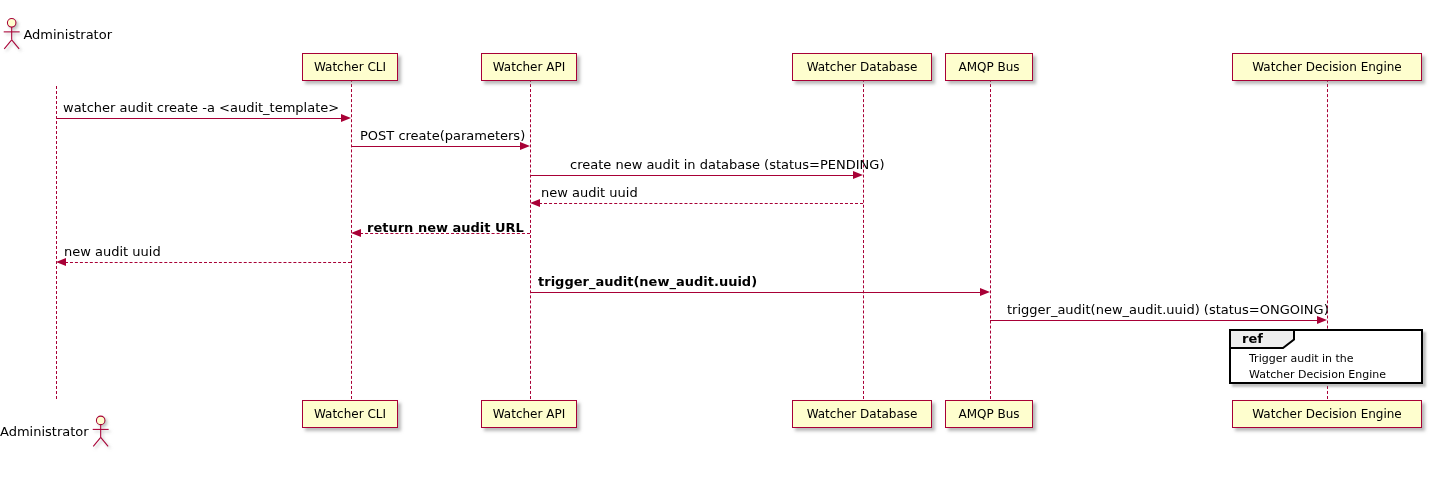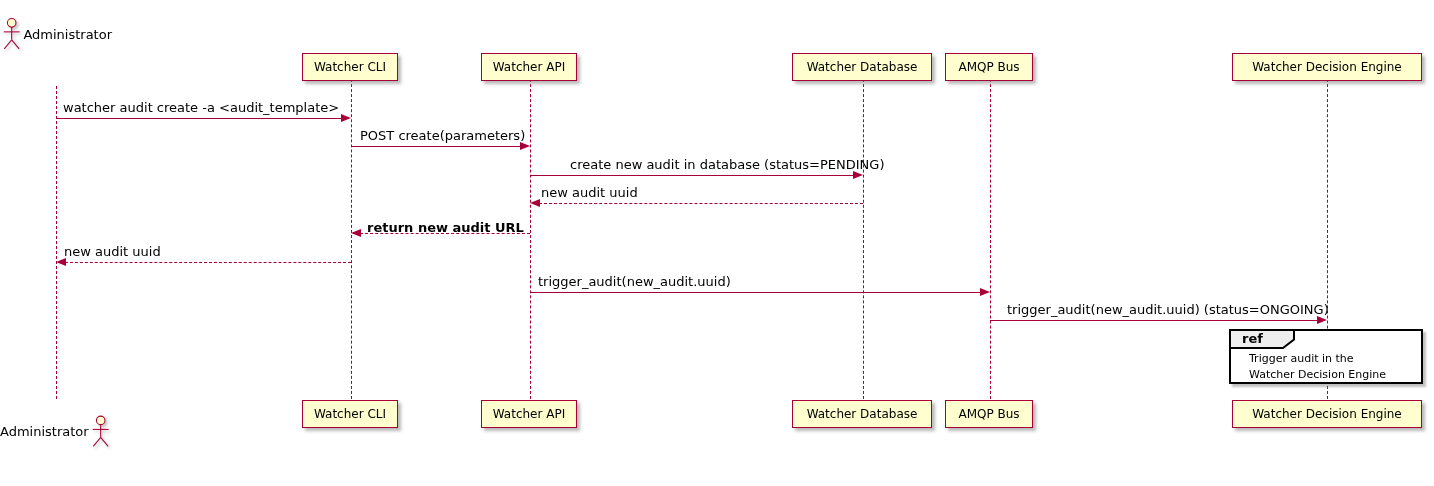--- a/index.html
+++ b/index.html
@@ -103,21 +103,21 @@
   <div class="ah left" style="left:530px;top:199px;"></div>
 
   <span class="mlabel" style="left:367px;top:220px;font-weight:bold;">return new audit URL</span>
   <div class="mline dashed" style="left:360px;top:233px;width:170px;"></div>
   <div class="ah left" style="left:351px;top:229px;"></div>
 
   <span class="mlabel" style="left:64px;top:244px;">new audit uuid</span>
   <div class="mline dashed" style="left:65px;top:262px;width:286px;"></div>
   <div class="ah left" style="left:56px;top:258px;"></div>
 
-  <span class="mlabel" style="left:538px;top:274px;">trigger_audit(new_audit.uuid)</span>
+  <span class="mlabel" style="left:538px;top:274px;font-weight:bold;">trigger_audit(new_audit.uuid)</span>
   <div class="mline solid" style="left:530px;top:292px;width:451px;"></div>
   <div class="ah right" style="left:980px;top:288px;"></div>
 
   <span class="mlabel" style="left:997px;top:302px;margin-left:10px;">trigger_audit(new_audit.uuid) (status=ONGOING)</span>
   <div class="mline solid" style="left:990px;top:320px;width:328px;"></div>
   <div class="ah right" style="left:1317px;top:316px;"></div>
 
   <div class="refbox">
     <svg class="reftab" width="70" height="20" viewBox="0 0 70 20">
       <path d="M0,0 H64 V9.5 L53,18 H0 Z" fill="#EEEEEE" stroke="#000000" stroke-width="2"></path>

